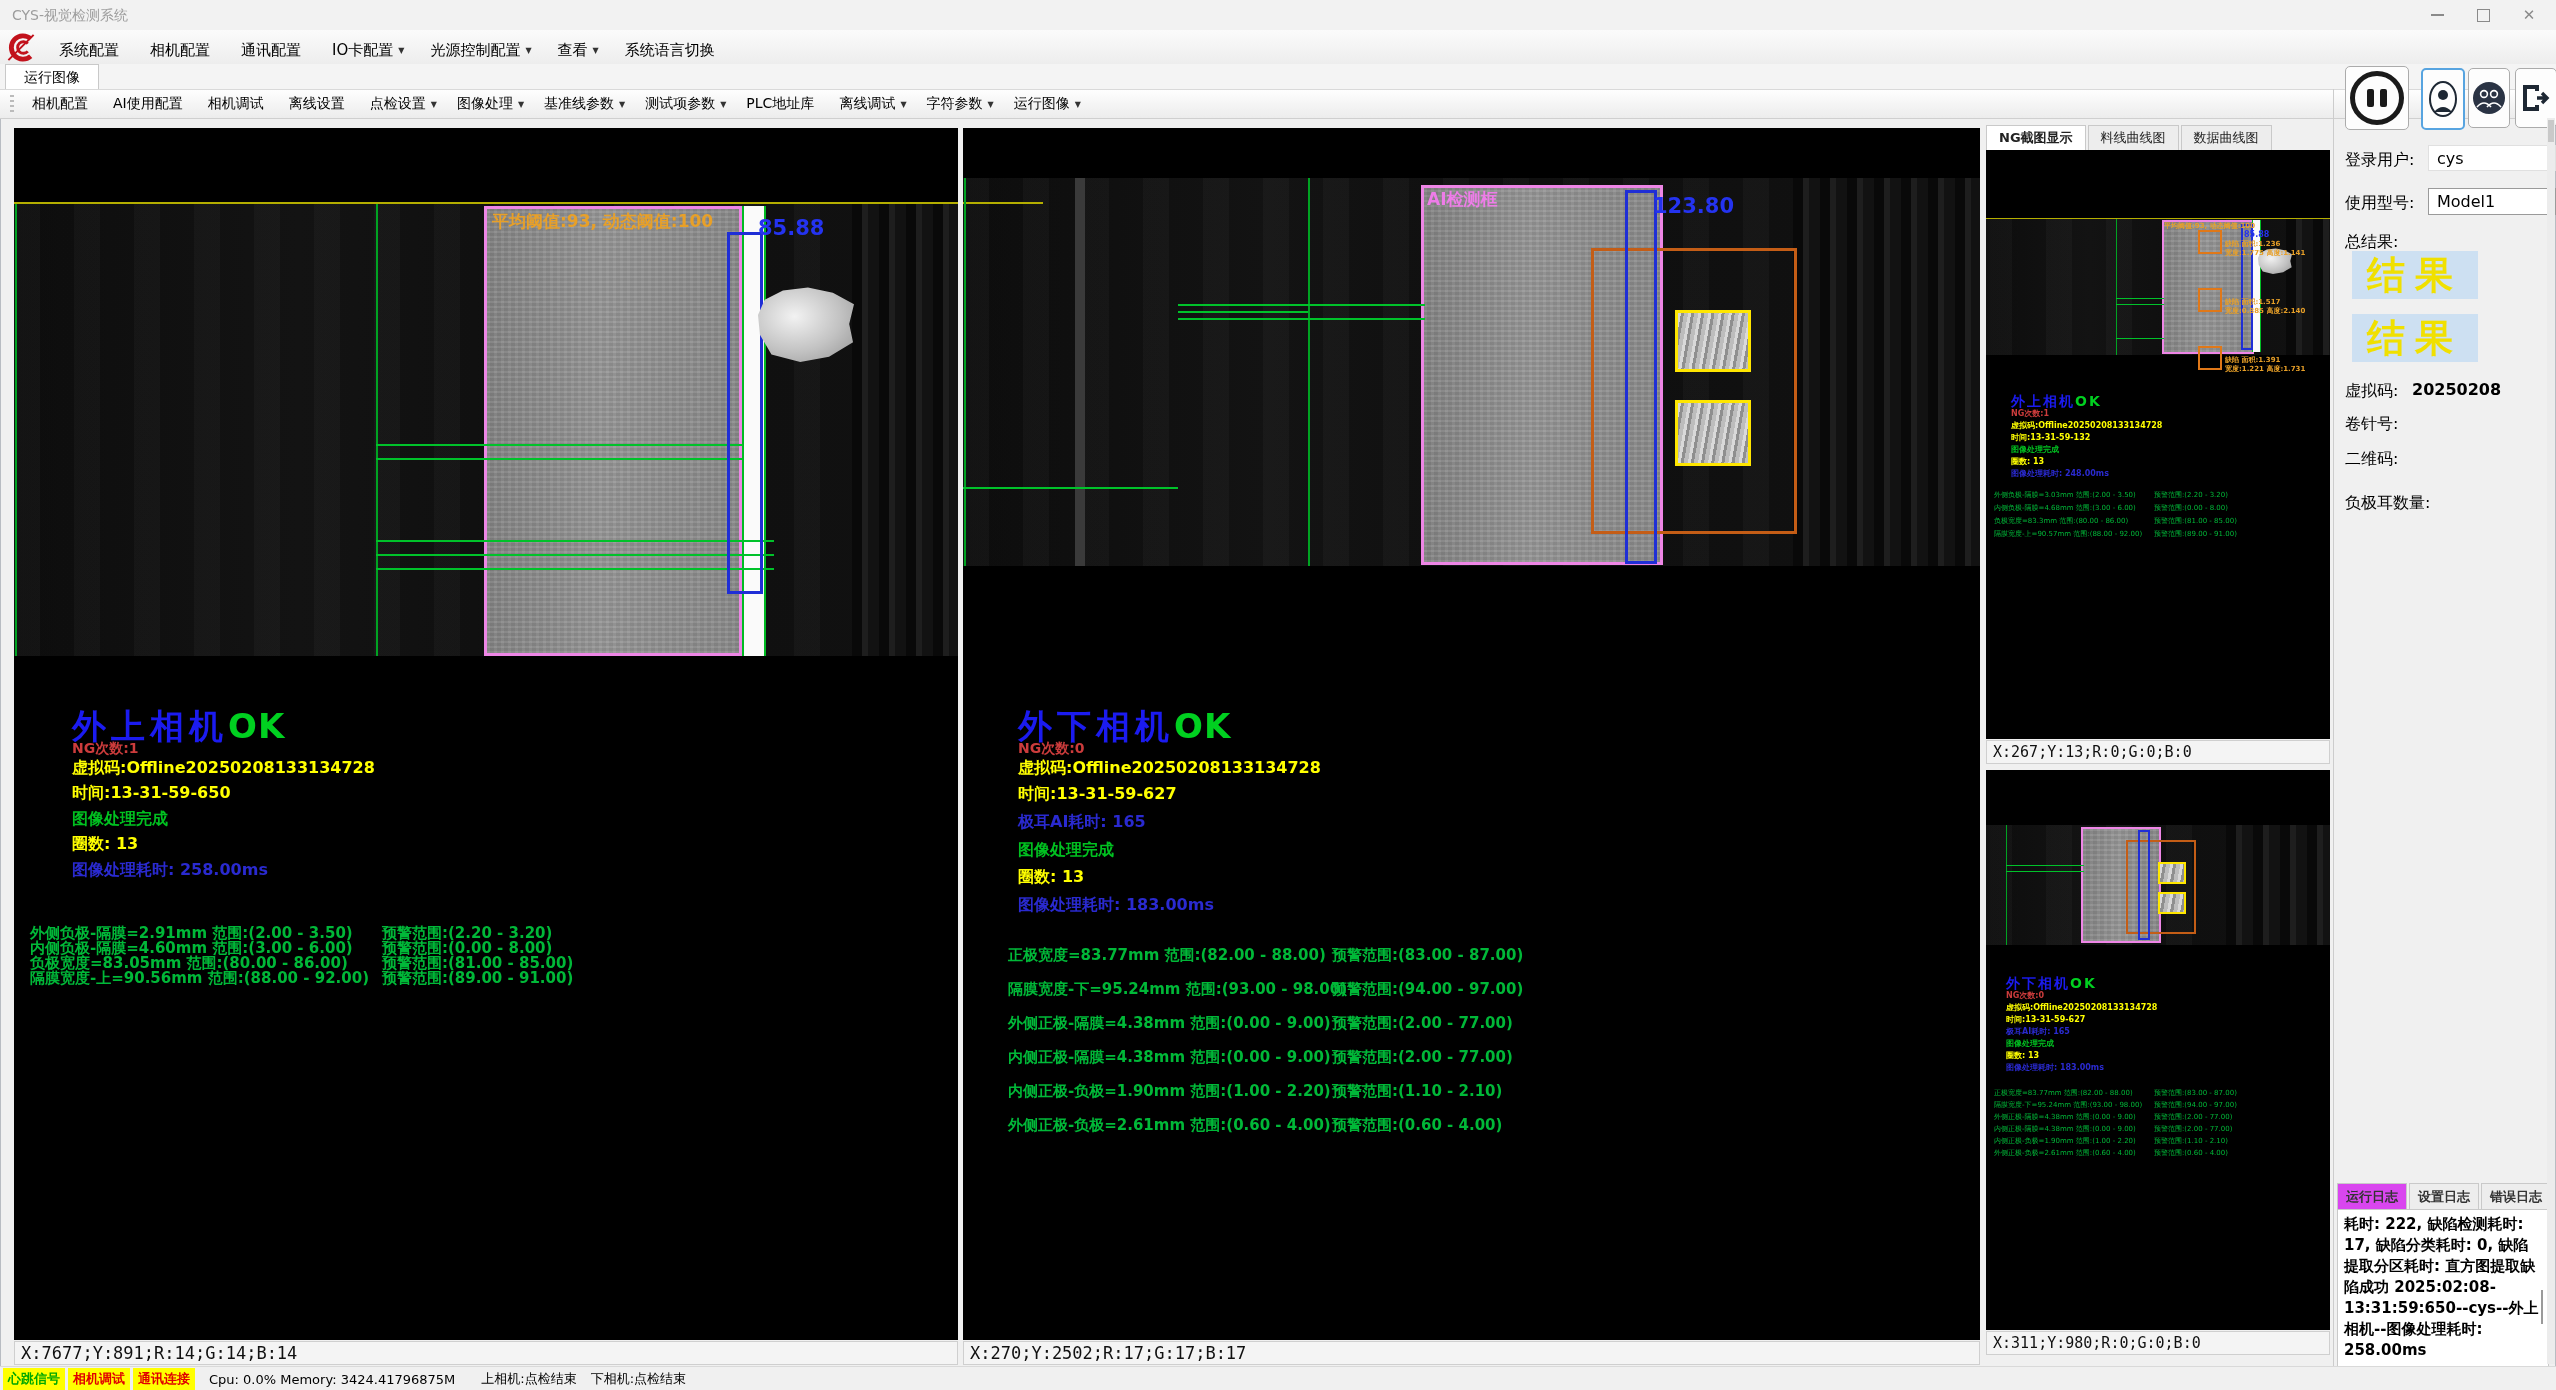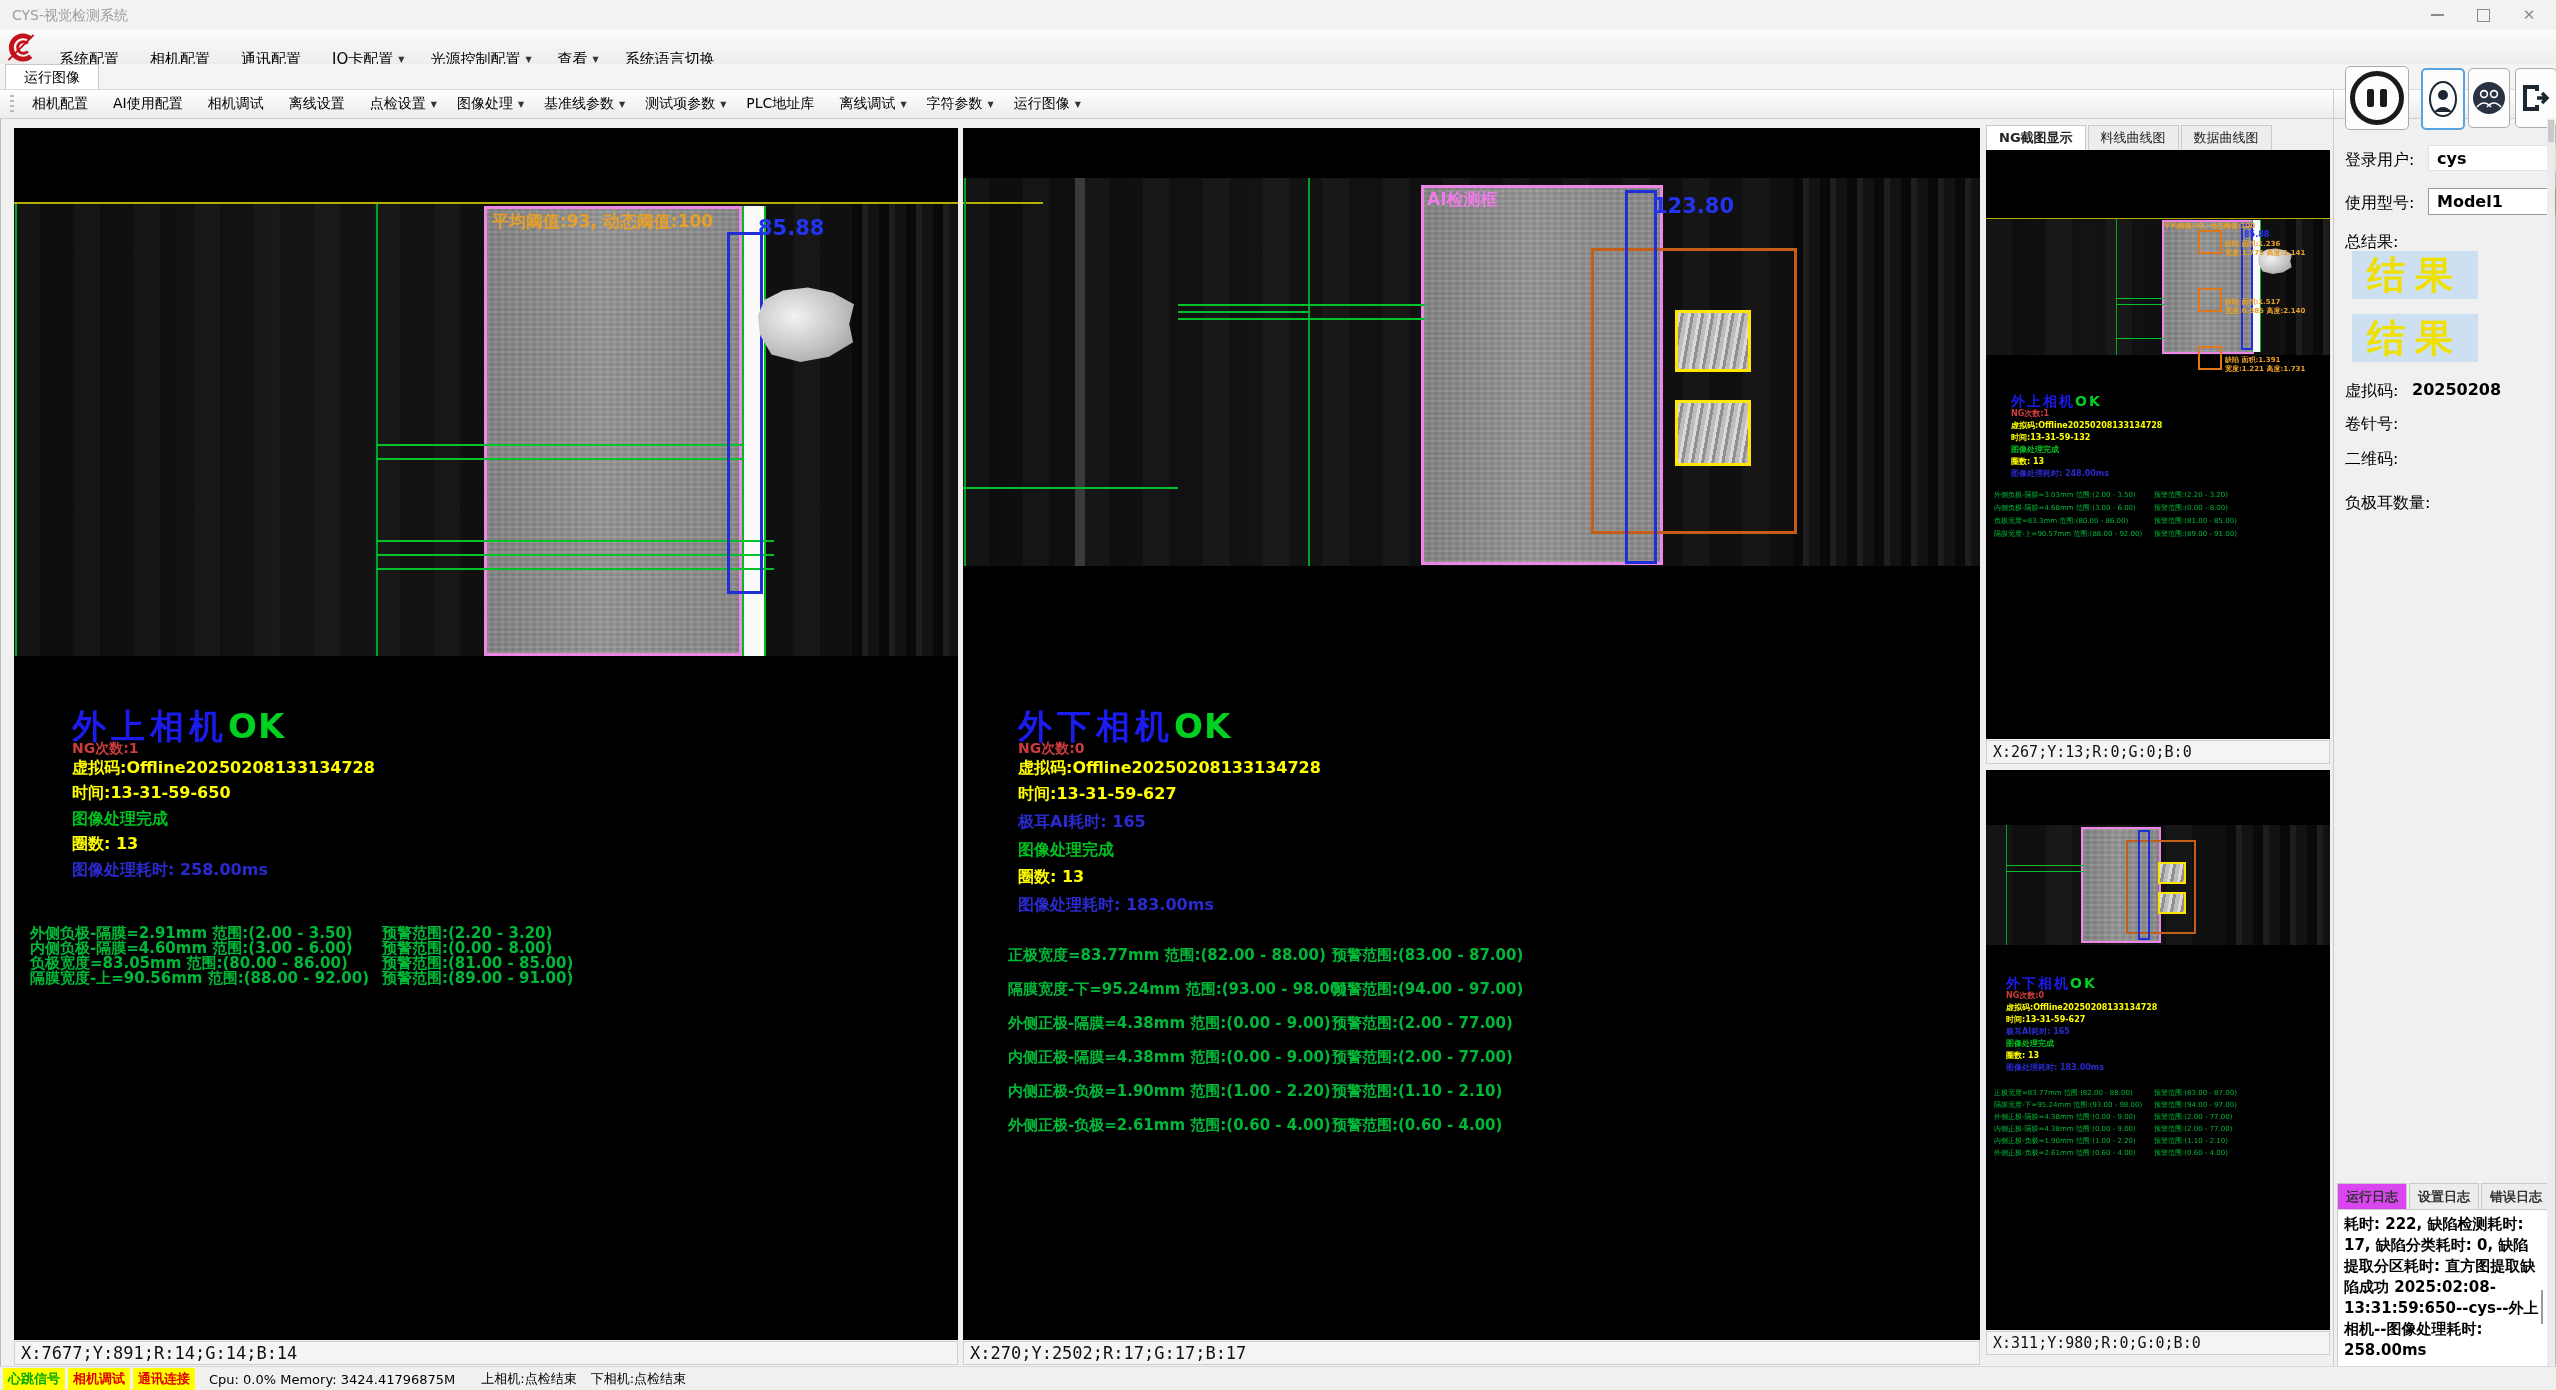--- a/index.html
+++ b/index.html
@@ -11,21 +11,21 @@
   .title-text{position:absolute;left:12px;top:7px;font-size:14px;color:#9d9d9d;}
   .win-controls{position:absolute;right:4px;top:0;height:30px;display:flex;}
   .win-btn{width:46px;height:30px;display:flex;align-items:center;justify-content:center;color:#7a7a7a;}
   .ic-min{width:13px;height:2px;background:#8a8a8a;}
   .ic-restore{width:11px;height:11px;border:1px solid #8a8a8a;position:relative;background:#f2f2f2;}
   .ic-restore:before{content:"";position:absolute;left:2px;top:-4px;width:11px;height:11px;border:1px solid #8a8a8a;z-index:-1;}
   .ic-close{font-size:15px;line-height:15px;color:#8a8a8a;}
   
   .menubar{position:absolute;left:0;top:30px;width:100%;height:34px;background:linear-gradient(#fbfbfb,#ededed);}
   .logo{position:absolute;left:4px;top:31px;width:34px;height:33px;}
-  .menu-items{position:absolute;left:46px;top:42px;height:34px;display:flex;align-items:center;}
+  .menu-items{position:absolute;left:46px;top:33px;height:34px;display:flex;align-items:center;}
   .menu-item{display:flex;align-items:center;padding:0 13px;font-size:15px;cursor:default;}
   .dd{font-size:8px;color:#333;margin-left:5px;}
   
   .tabrow{position:absolute;left:0;top:64px;width:100%;height:25px;background:#f4f4f4;}
   .run-tab{position:absolute;left:5px;top:64px;width:92px;height:25px;background:#fff;
            border:1px solid #c9c9c9;border-bottom:none;display:flex;align-items:center;justify-content:center;font-size:14px;}
   
   .toolbar{position:absolute;left:0;top:89px;width:100%;height:28px;background:linear-gradient(#fefefe,#ececec);
            border-top:1px solid #d9d9d9;border-bottom:1px solid #cfcfcf;display:flex;align-items:center;}
   .grip{width:4px;height:18px;margin-left:10px;margin-right:8px;
@@ -83,21 +83,21 @@
   .defect .box{width:20px;height:20px;border:2px solid #e07818;flex:none;}
   .defect .dtxt{font-size:7px;color:#e8a028;font-weight:bold;white-space:nowrap;line-height:9px;margin-top:10px;}
   
   .side-divider{position:absolute;left:2333px;top:89px;width:1px;height:1279px;background:#cccccc;}
   .side-btn{position:absolute;background:#fdfdfd;border:1px solid #ababab;border-radius:5px;
             display:flex;align-items:center;justify-content:center;}
   .side-btn.sel{border:2px solid #57a4e0;}
   .pause-ic{width:44px;height:44px;border:5px solid #1a1a1a;border-radius:50%;display:flex;align-items:center;justify-content:center;gap:6px;}
   .pause-ic i{display:block;width:7px;height:18px;background:#1a1a1a;border-radius:2px;}
   .side-label{position:absolute;font-size:16px;color:#000;white-space:nowrap;}
-  .side-value-box{position:absolute;background:#fff;border:1px solid #cfcfcf;font-size:16px;font-weight:bold;
+  .side-value-box{position:absolute;background:#fff;border:1px solid #cfcfcf;font-size:16px;font-weight:normal;
                   display:flex;align-items:center;padding-left:8px;box-sizing:border-box;}
   .result-badge{position:absolute;background:#cde0f2;color:#f0e000;font-size:38px;font-weight:bold;
                 display:flex;align-items:center;justify-content:center;letter-spacing:10px;}
   .side-value{position:absolute;font-size:16px;font-weight:bold;white-space:nowrap;}
   
   .log-tabs{position:absolute;left:2337px;top:1183px;display:flex;height:26px;}
   .log-tab{padding:0 8px;font-size:13px;font-weight:bold;color:#333;display:flex;align-items:center;
            background:#ededed;border:1px solid #c9c9c9;border-bottom:none;margin-right:2px;}
   .log-tab:first-child{background:#d946ef;}
   .log-box{position:absolute;left:2337px;top:1209px;width:212px;height:162px;background:#fff;border:1px solid #c9c9c9;

